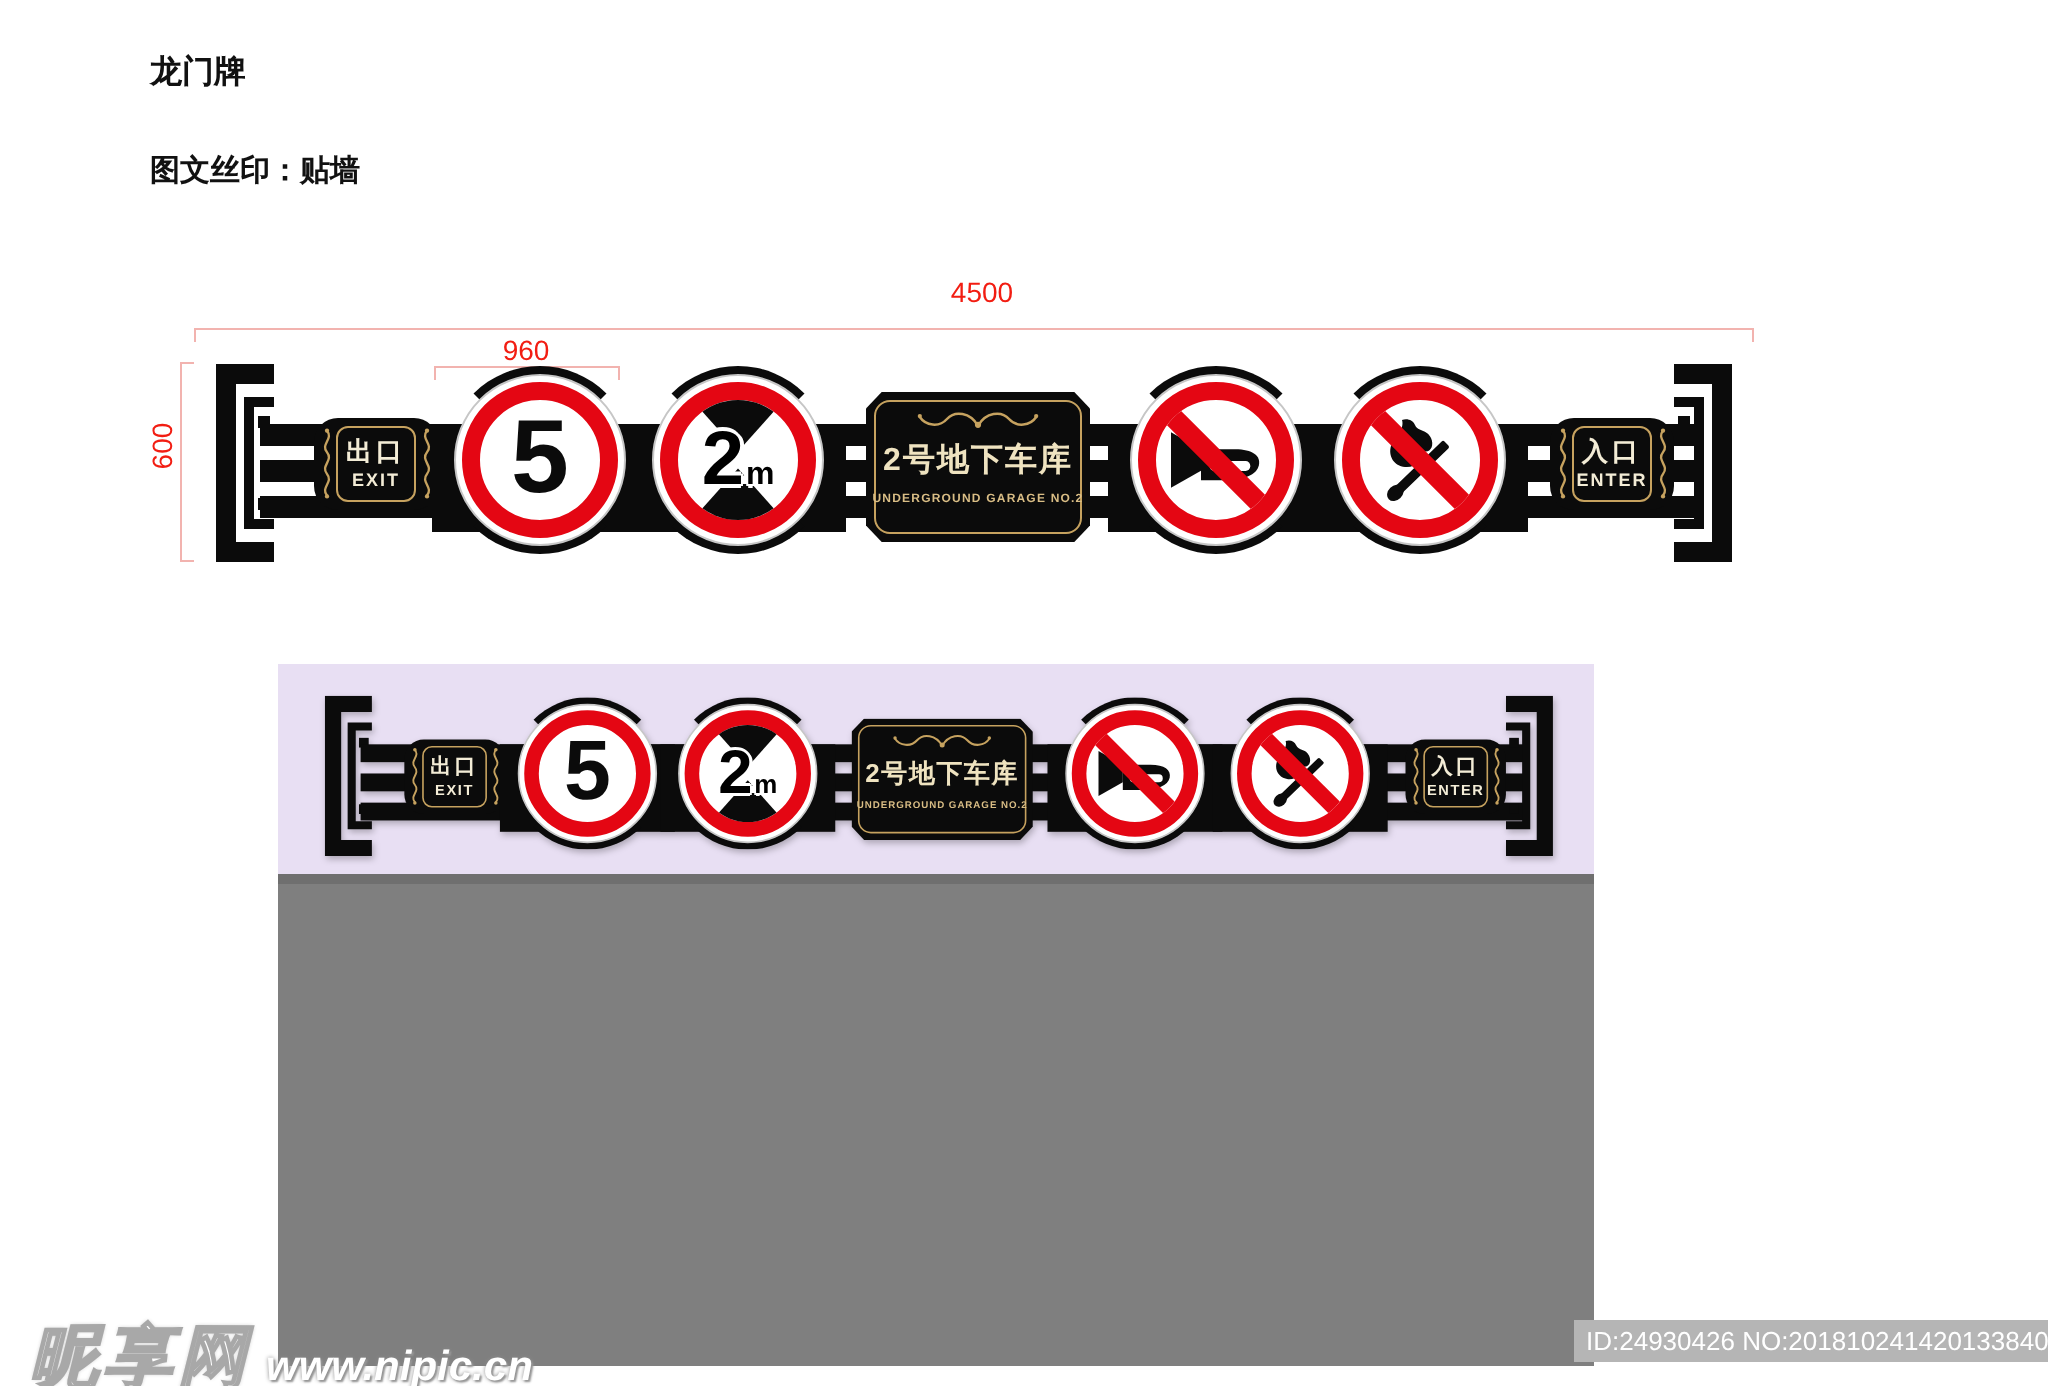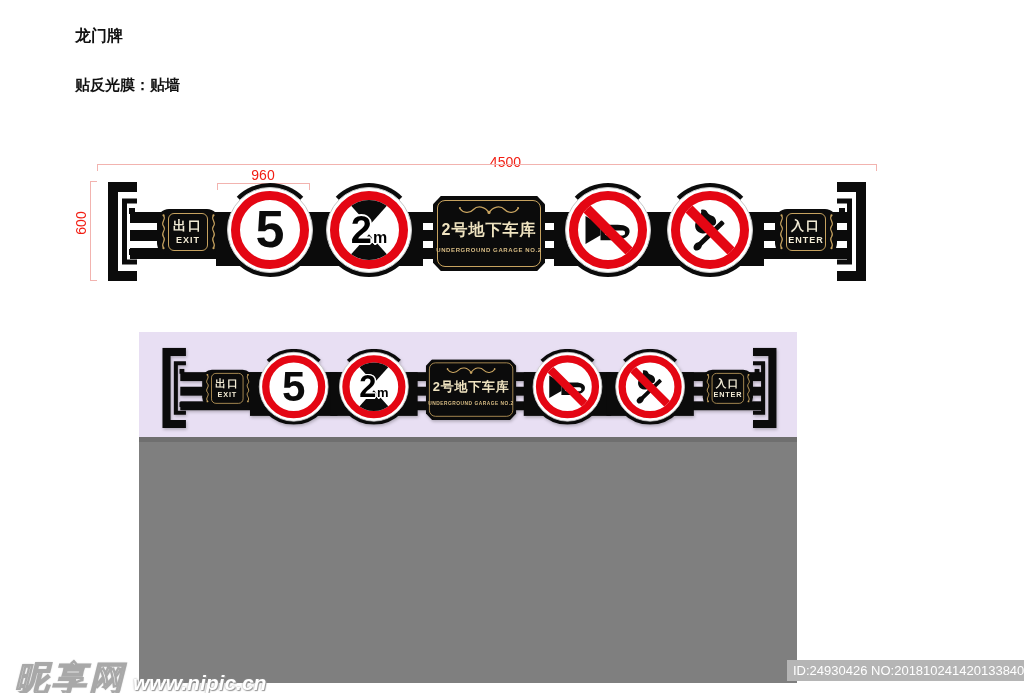--- a/index.html
+++ b/index.html
@@ -6,21 +6,21 @@
   .canvas{position:relative;width:1024px;height:693px;background:#ffffff;overflow:hidden;
           font-family:"Liberation Sans",sans-serif;}
 
   
   .t1{position:absolute;left:75px;top:26px;font-size:16px;font-weight:bold;color:#111;}
   .t2{position:absolute;left:75px;top:51px;font-size:15px;font-weight:bold;color:#111;}
   .t3{position:absolute;left:75px;top:76px;font-size:15px;font-weight:bold;color:#111;}
 
   
   .dim-label{position:absolute;color:#f21d12;font-size:14px;}
-  .dl-total{left:461px;top:138px;width:60px;text-align:right;margin-top:16px;}
+  .dl-total{left:461px;top:138px;width:60px;text-align:center;}
   .dl-module{left:233px;top:167px;width:60px;text-align:center;}
   .dl-height{left:66px;top:215px;width:30px;text-align:center;transform:rotate(-90deg);}
   .dim-line{position:absolute;background:#f2b3af;}
   .dim-line.h{height:1px;}
   .dim-line.v{width:1px;}
   .dim-line.h::before,.dim-line.h::after{content:"";position:absolute;top:0;width:1px;height:7px;background:#f2b3af;}
   .dim-line.h::before{left:0;} .dim-line.h::after{right:0;}
   .dim-line.v::before,.dim-line.v::after{content:"";position:absolute;left:0;width:7px;height:1px;background:#f2b3af;}
   .dim-line.v::before{top:0;} .dim-line.v::after{bottom:0;}
   .ln-total{left:97px;top:164px;width:780px;}
@@ -102,21 +102,21 @@
   .id-badge{position:absolute;left:787px;top:660px;width:237px;height:21px;background:#b5b5b5;
             color:#fff;font-size:13px;line-height:21px;padding-left:6px;z-index:6;
             white-space:nowrap;overflow:hidden;box-sizing:border-box;}
 </style>
 </head>
 <body>
 
 <div class="canvas">
 
   <div class="t1">龙门牌</div>
-  <div class="t3">贴反光膜：贴墙</div>
+  <div class="t3">图文丝印：贴墙</div>
 
   <div class="dim-label dl-total">4500</div>
   <div class="dim-line h ln-total"></div>
 
   <div class="dim-label dl-module">960</div>
   <div class="dim-line h ln-module"></div>
 
   <div class="dim-label dl-height">600</div>
   <div class="dim-line v ln-height"></div>
 

